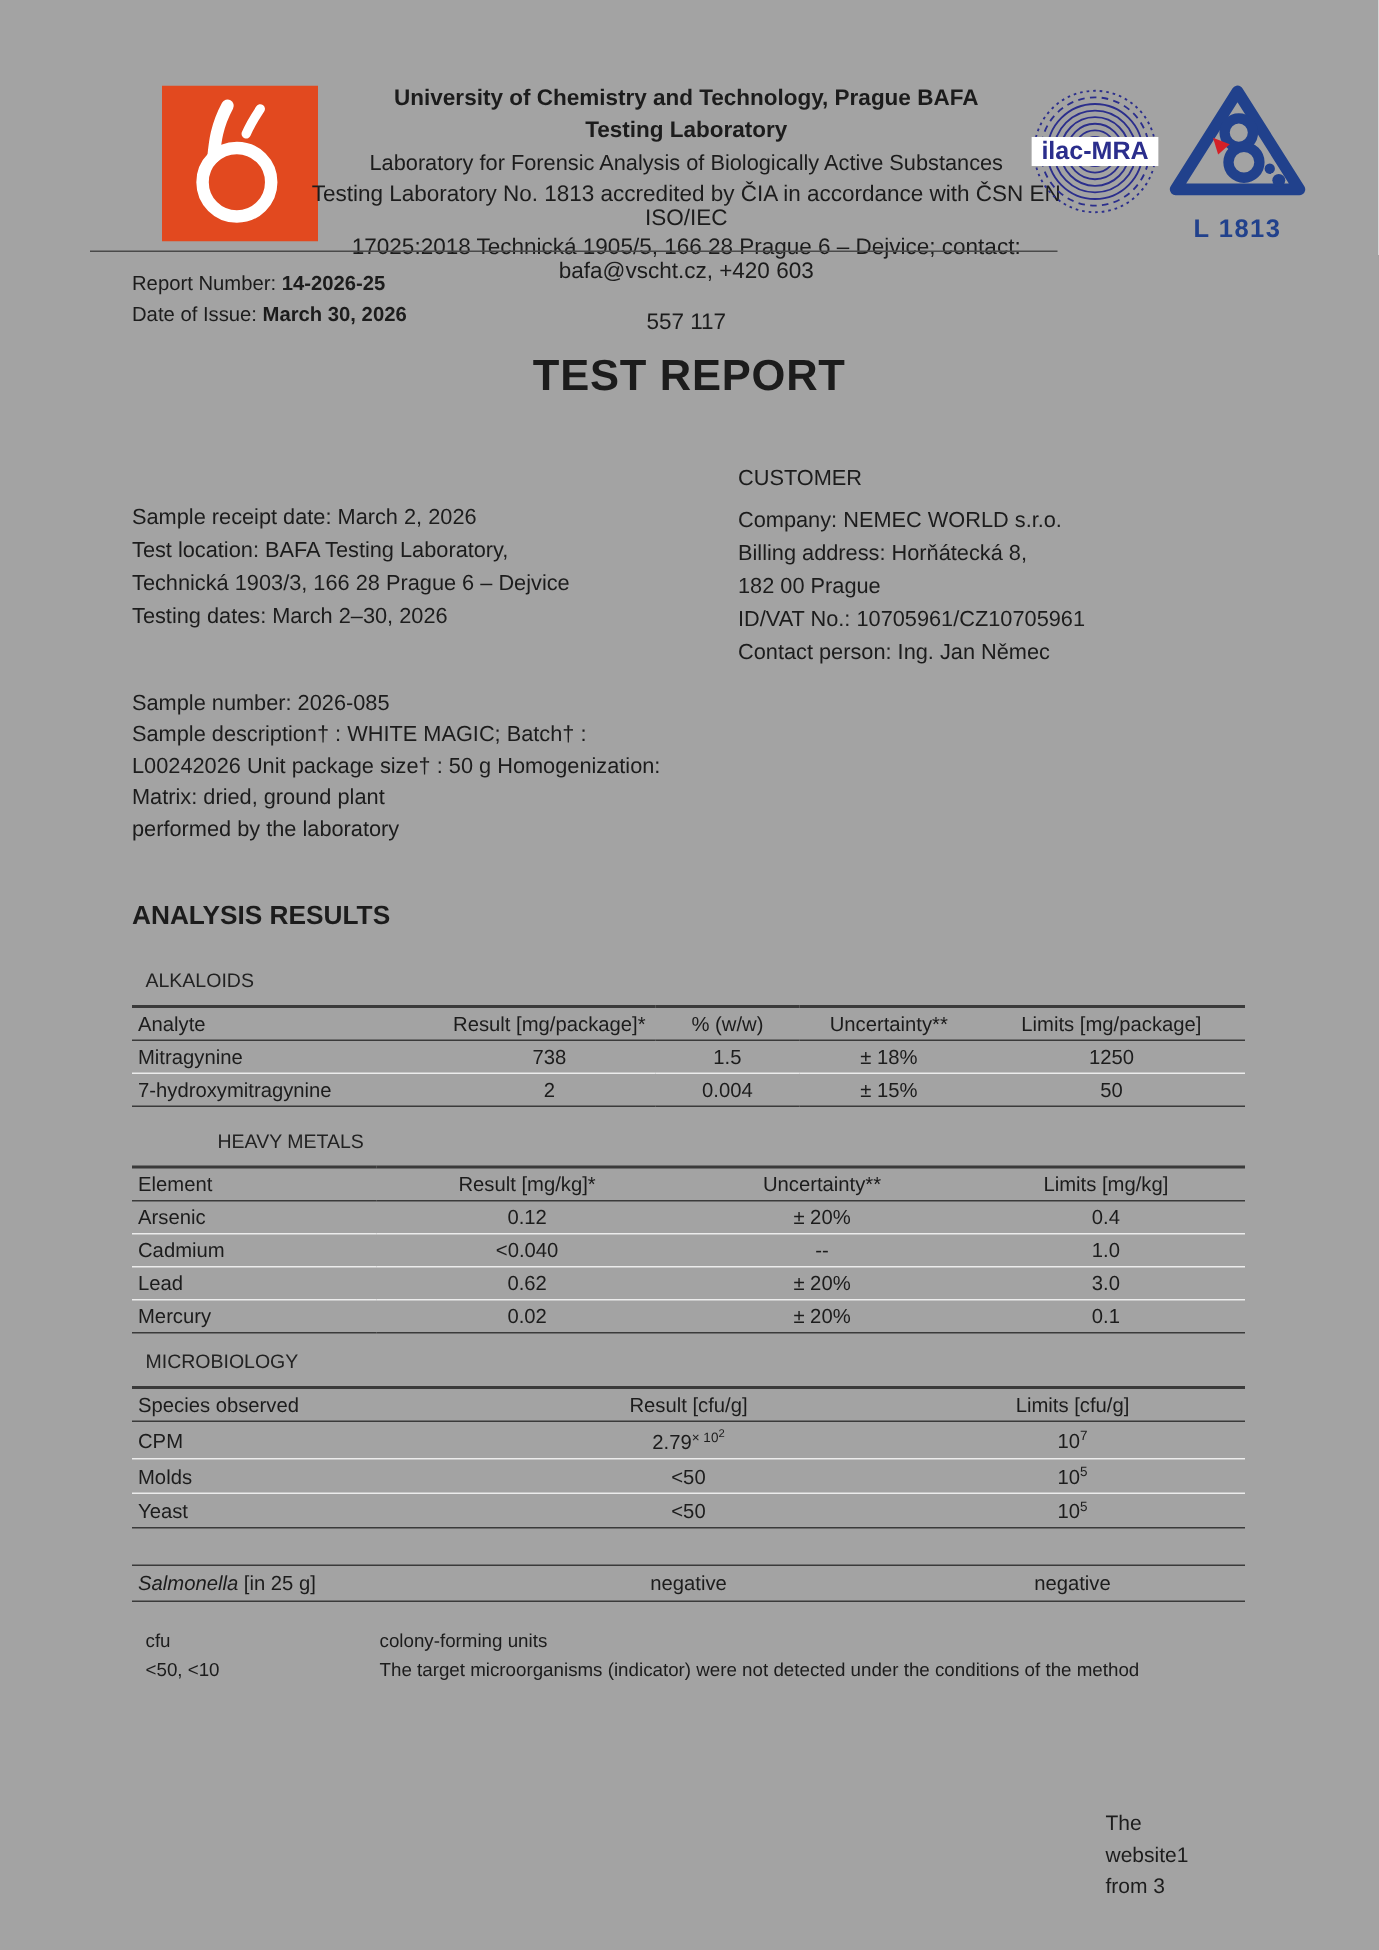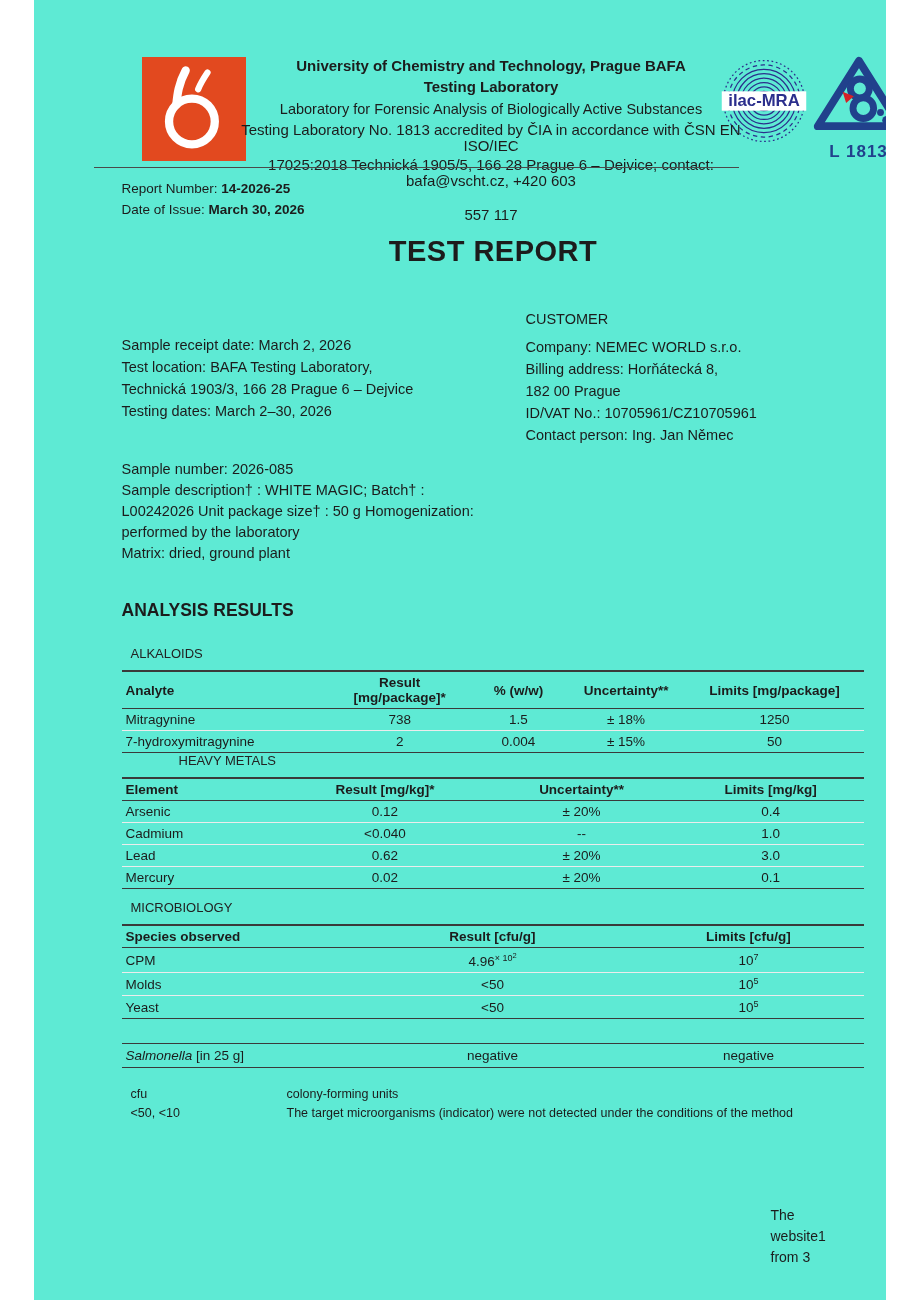--- a/index.html
+++ b/index.html
@@ -1,19 +1,19 @@
 <!DOCTYPE html>
 <html><head>
 <meta charset="utf-8">
 <style>
   * { margin:0; padding:0; box-sizing:border-box; }
   html,body { background:#ffffff; }
   body { font-family:"Liberation Sans", sans-serif; color:#1c1c1c; }
   #page {
-    position:relative; width:852px; height:1300px; background:#5eead4;
+    position:relative; width:919px; height:1300px; background:#a3a3a3;
     margin:0 auto; overflow:hidden;
   }
   .abs { position:absolute; }
 
   
   .uct-logo { left:108px; top:57px; width:104px; height:104px; }
   .head-col { left:185px; top:55px; width:545px; text-align:center; }
   .head-org   { font-size:15px; font-weight:bold; line-height:21px; }
   .head-lab   { font-size:14.5px; line-height:20px; margin-top:2px; }
   .head-accr  { font-size:15px; line-height:16px; margin-top:3px; }
@@ -41,21 +41,21 @@
 
   
   .analysis-h { left:88px; top:600px; font-size:17.5px; font-weight:bold; }
   .tbl-label  { font-size:13px; color:#222; }
   .lbl-alk { left:97px; top:646px; }
   .lbl-hm  { left:97px; top:753px;margin-left:48px; }
   .lbl-mb  { left:97px; top:900px; }
 
   table.rpt { border-collapse:collapse; width:742px; font-size:13.5px; }
   table.rpt th, table.rpt td { padding:3px 4px; font-weight:normal; }
-  table.rpt thead th { font-weight:bold; border-bottom:1.5px solid #3a3a3a; }
+  table.rpt thead th { font-weight:normal; border-bottom:1.5px solid #3a3a3a; }
   table.rpt { border-top:2px solid #3a3a3a; border-bottom:1.5px solid #3a3a3a; }
   table.rpt tbody tr + tr td { border-top:1px solid #ececec; }
   .c { text-align:center; }
   .l { text-align:left; }
   .t-alk { left:88px; top:670px; }
   .t-hm  { left:88px; top:777px; }
   .t-mb  { left:88px; top:924px; }
   .t-sal { left:88px; top:1043px; }
   table.sal { border-top:1px solid #3a3a3a; border-bottom:1.5px solid #3a3a3a; }
   table.sal td { padding:4px 4px; }
@@ -145,22 +145,22 @@
     <div>Billing address: Horňátecká 8,</div>
     <div>182 00 Prague</div>
     <div>ID/VAT No.: 10705961/CZ10705961</div>
     <div>Contact person: Ing. Jan Němec</div>
   </div>
 
   <div class="abs sample-block">
     <div>Sample number: 2026-085</div>
     <div>Sample description† : WHITE MAGIC; Batch† :</div>
     <div>L00242026 Unit package size† : 50 g Homogenization:</div>
+    <div>Matrix: dried, ground plant</div>
     <div>performed by the laboratory</div>
-    <div>Matrix: dried, ground plant</div>
   </div>
 
   <div class="abs analysis-h">ANALYSIS RESULTS</div>
 
   <div class="abs tbl-label lbl-alk">ALKALOIDS</div>
   <table class="rpt abs t-alk">
     <colgroup>
         <col style="width:28%">
         <col style="width:19%">
         <col style="width:13%">
@@ -248,21 +248,21 @@
     <thead>
       <tr>
         <th class="l">Species observed</th>
         <th class="c">Result [cfu/g]</th>
         <th class="c">Limits [cfu/g]</th>
       </tr>
     </thead>
     <tbody>
       <tr>
         <td class="l">CPM</td>
-        <td class="c"><span>4.96</span><span class="sup1">× 10</span><span class="sup2">2</span></td>
+        <td class="c"><span>2.79</span><span class="sup1">× 10</span><span class="sup2">2</span></td>
         <td class="c"><span>10</span><span class="sup1">7</span></td>
       </tr>
       <tr>
         <td class="l">Molds</td>
         <td class="c"><span>&lt;50</span></td>
         <td class="c"><span>10</span><span class="sup1">5</span></td>
       </tr>
       <tr>
         <td class="l">Yeast</td>
         <td class="c"><span>&lt;50</span></td>

